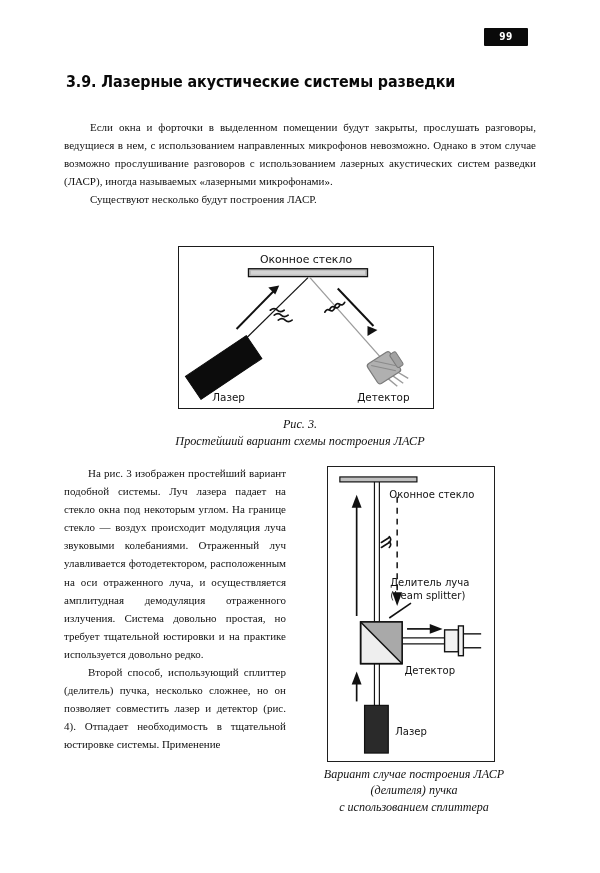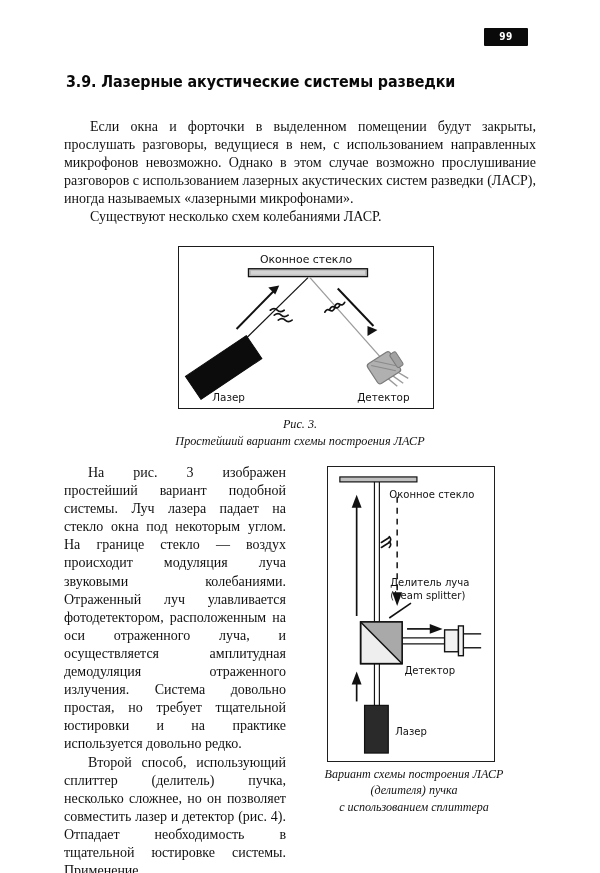--- a/index.html
+++ b/index.html
@@ -81,21 +81,21 @@
     letter-spacing: -0.1px;
     color: #0a0a0a;
     white-space: nowrap;
     transform: scaleY(1.16);
     transform-origin: left top;
   }
 
   
   .body-text {
     font-family: "Liberation Serif", "DejaVu Serif", serif;
-    font-size: 14px;
+    font-size: 11px;
     line-height: 18.1px;
     text-align: justify;
     text-justify: inter-word;
     color: #111111;
     hyphens: manual;
   }
   #intro-block {
     position: absolute;
     left: 64px;
     top: 118px;
@@ -175,21 +175,21 @@
 
 
   <div id="page-number-badge">
     <span>99</span>
   </div>
 
   <div id="section-heading">3.9. Лазерные акустические системы разведки</div>
 
   <div id="intro-block" class="body-text">
     <p class="indent">Если окна и форточки в выделенном помещении будут закрыты, прослушать разговоры, ведущиеся в нем, с использованием направленных микрофонов невозможно. Однако в этом случае возможно прослушивание разговоров с использованием лазерных акустических систем разведки (ЛАСР), иногда называемых «лазерными микрофонами».</p>
-    <p class="indent">Существуют несколько схем колебаниями ЛАСР.</p>
+    <p class="indent">Существуют несколько будут построения ЛАСР.</p>
   </div>
 
   <div id="figure3-frame">
     <svg class="diagram-svg" viewBox="0 0 256 163" preserveAspectRatio="none">
 
       <text class="fig-label" x="128" y="16" font-size="11" text-anchor="middle">Оконное стекло</text>
 
       <rect x="70" y="22" width="120" height="8" fill="#b8b8b8" stroke="#111111" stroke-width="1.3"></rect>
       <rect x="72.5" y="24" width="115" height="4" fill="#d4d4d4" stroke="none"></rect>
 
@@ -294,18 +294,18 @@
 
       <line x1="29" y1="236" x2="29" y2="214" stroke="#111111" stroke-width="1.7"></line>
       <polygon points="29,206 24,219 34,219" fill="#111111"></polygon>
 
       <rect x="37" y="240" width="24" height="48" fill="#2a2a2a" stroke="#111111" stroke-width="1.2"></rect>
       <text class="fig-label" x="68" y="270" font-size="10.2" text-anchor="start">Лазер</text>
     </svg>
   </div>
 
   <div id="figure4-caption">
-    <div>Вариант схемы построения ЛАСР</div>
+    <div>Вариант случае построения ЛАСР</div>
     <div>(делителя) пучка</div>
     <div>с использованием сплиттера</div>
   </div>
 
 </div>
 
 </body></html>

